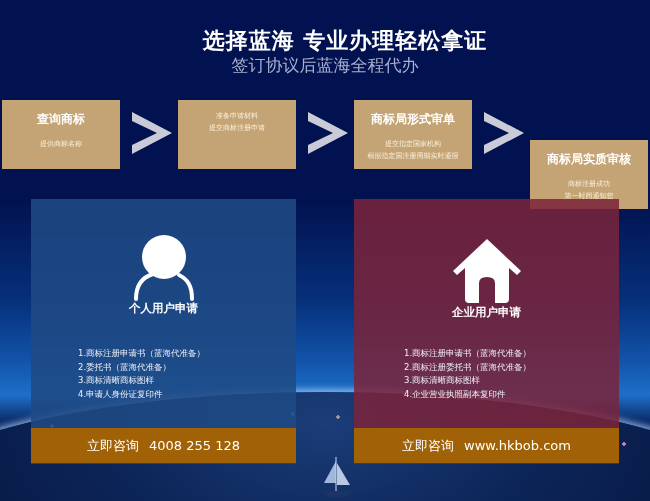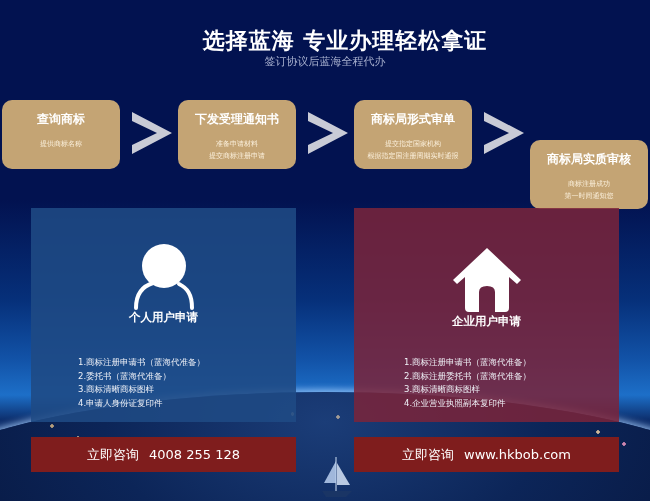--- a/index.html
+++ b/index.html
@@ -38,58 +38,58 @@
     position: absolute; left: 318px; top: 455px; width: 40px; height: 46px;
   }
 
   
   .title {
     position: absolute; left: 0; top: 26px; width: 650px; text-align: center;
     font-size: 22px; font-weight: bold; color: #ffffff; letter-spacing: 1px; padding-left: 40px;
   }
   .subtitle {
     position: absolute; left: 0; top: 54px; width: 650px; text-align: center;
-    font-size: 11px; color: #a9b1cf;
+    font-size: 17px; color: #a9b1cf;
   }
 
   
   .step {
     position: absolute; top: 100px; width: 118px; height: 69px;
-    background: #c4a474; border-radius: 10px; text-align: center;
+    background: #c4a474; border-radius: 0; text-align: center;
   }
   .step-title {
     display: block; margin-top: 11px; font-size: 12px; font-weight: bold; color: #fff;
   }
   .step-line {
     display: block; font-size: 7px; line-height: 12px; color: #fbf0dc;
   }
   .step-line.first { margin-top: 10px; }
   .chevron {
     position: absolute; top: 110px; width: 44px; height: 46px;
   }
 
   
   .panel {
-    position: absolute; top: 208px; width: 265px; height: 214px;
+    position: absolute; top: 199px; width: 265px; height: 265px;
   }
   .panel-personal { left: 31px; background: rgba(31, 74, 132, 0.88); }
   .panel-business { left: 354px; background: rgba(122, 36, 58, 0.86); }
   .panel-icon { position: absolute; left: 0; width: 265px; display: flex; justify-content: center; }
   .panel-title {
     position: absolute; left: 0; width: 265px; text-align: center;
     font-size: 11.5px; font-weight: bold; color: #fff;
   }
   .panel-list {
     position: absolute; left: 47px; top: 148px; list-style: none;
     font-size: 8.5px; line-height: 13.5px; color: #f0f2f8;
   }
   .panel-business .panel-list { left: 50px; }
   .consult-btn {
     position: absolute; left: 0; top: 229px; width: 265px; height: 35px;
-    background: #7f1d1d; display: flex; align-items: center; justify-content: center;
+    background: #a16207; display: flex; align-items: center; justify-content: center;
     font-size: 13px; color: #fff; cursor: pointer;
   }
   .consult-btn .label { margin-right: 10px; }
 </style>
 </head>
 <body>
 
 <div class="bg">
   <div class="horizon"></div>
   <div class="city-lights"></div>
@@ -105,21 +105,20 @@
 <div class="subtitle">签订协议后蓝海全程代办</div>
 
 <div class="step" style="left:2px;">
   <span class="step-title">查询商标</span>
   <span class="step-line first">提供商标名称</span>
 </div>
 <svg class="chevron" style="left:130px;" viewBox="0 0 44 46">
   <path d="M2 2 L42 23 L2 44 L2 35 L27 23 L2 11 Z" fill="#c9cbd6"></path>
 </svg>
 <div class="step" style="left:178px;">
-  <span class="step-title">下发受理通知书</span>
   <span class="step-line first">准备申请材料</span>
   <span class="step-line">提交商标注册申请</span>
 </div>
 <svg class="chevron" style="left:306px;" viewBox="0 0 44 46">
   <path d="M2 2 L42 23 L2 44 L2 35 L27 23 L2 11 Z" fill="#c9cbd6"></path>
 </svg>
 <div class="step" style="left:354px;">
   <span class="step-title">商标局形式审单</span>
   <span class="step-line first">提交指定国家机构</span>
   <span class="step-line">根据指定国注册周期实时通报</span>

